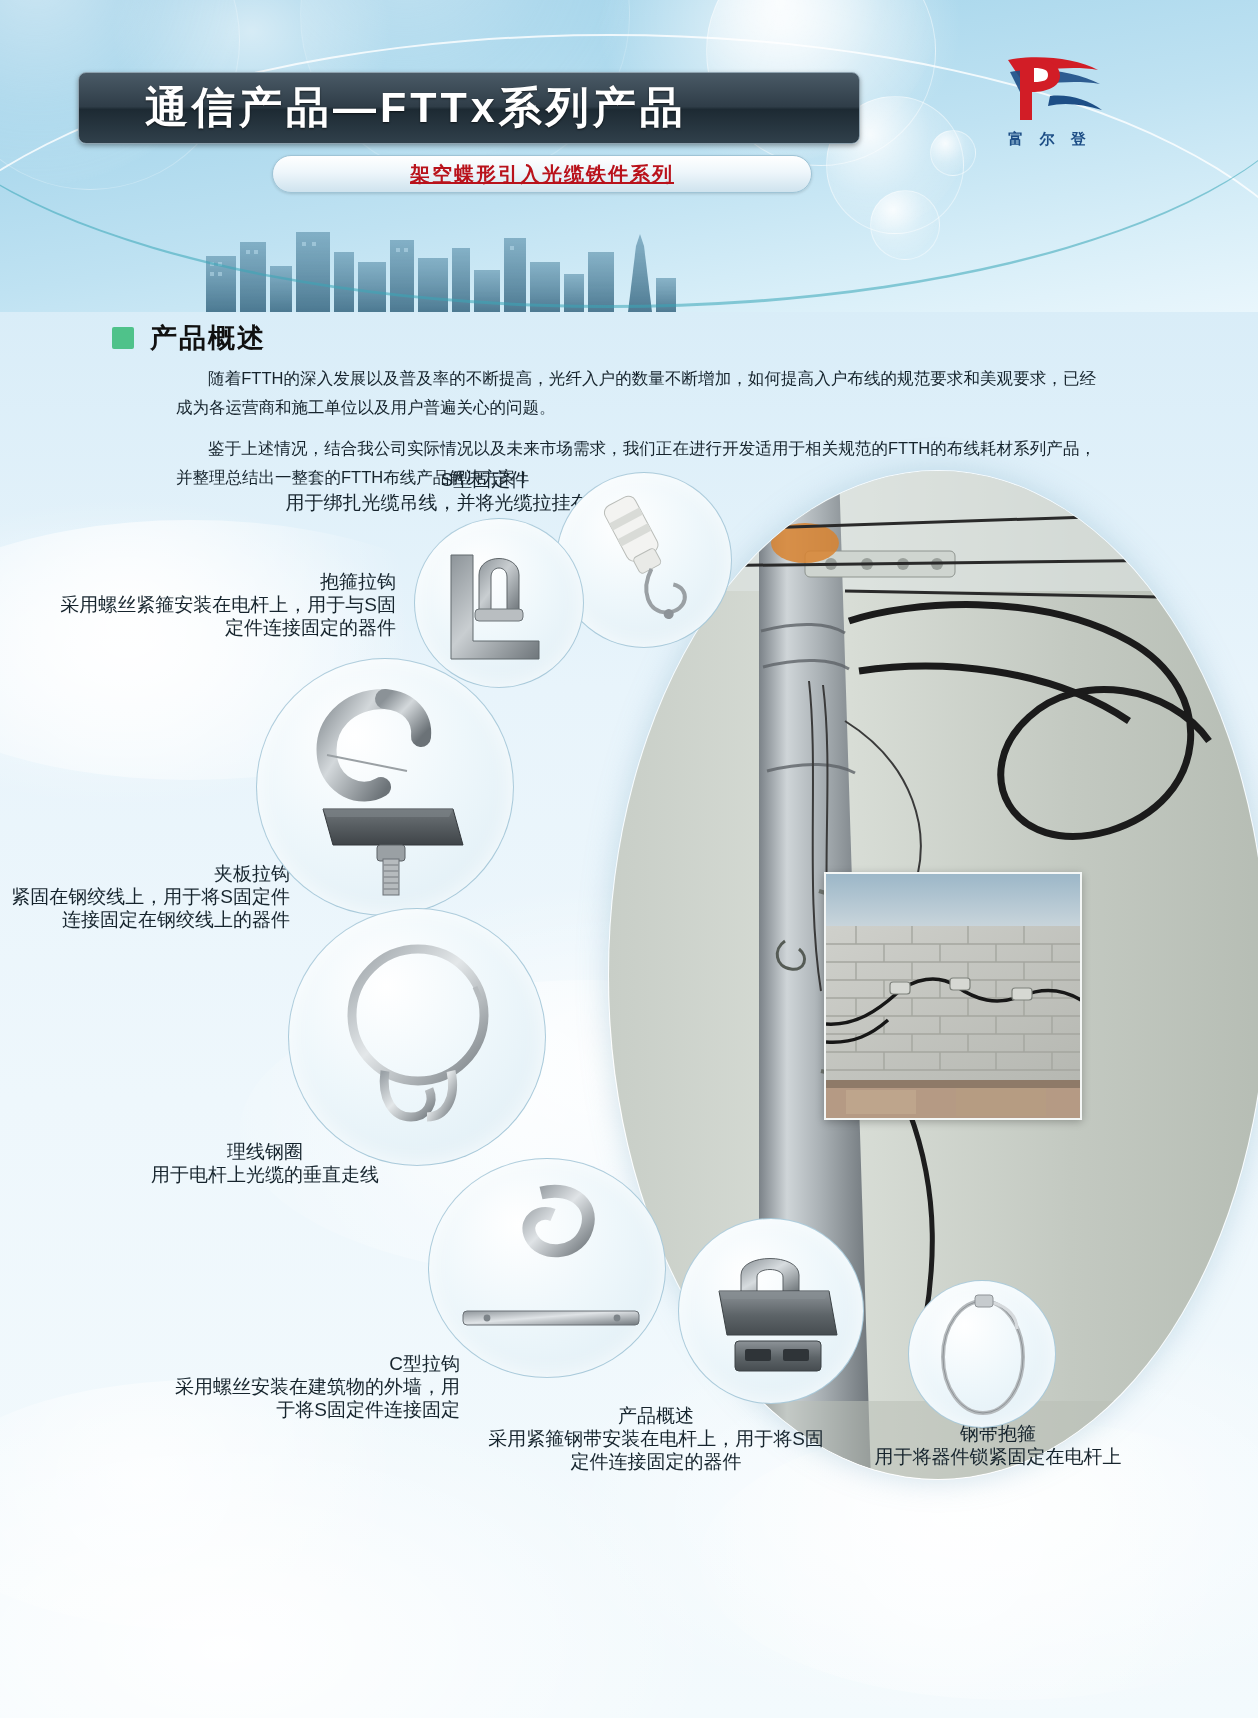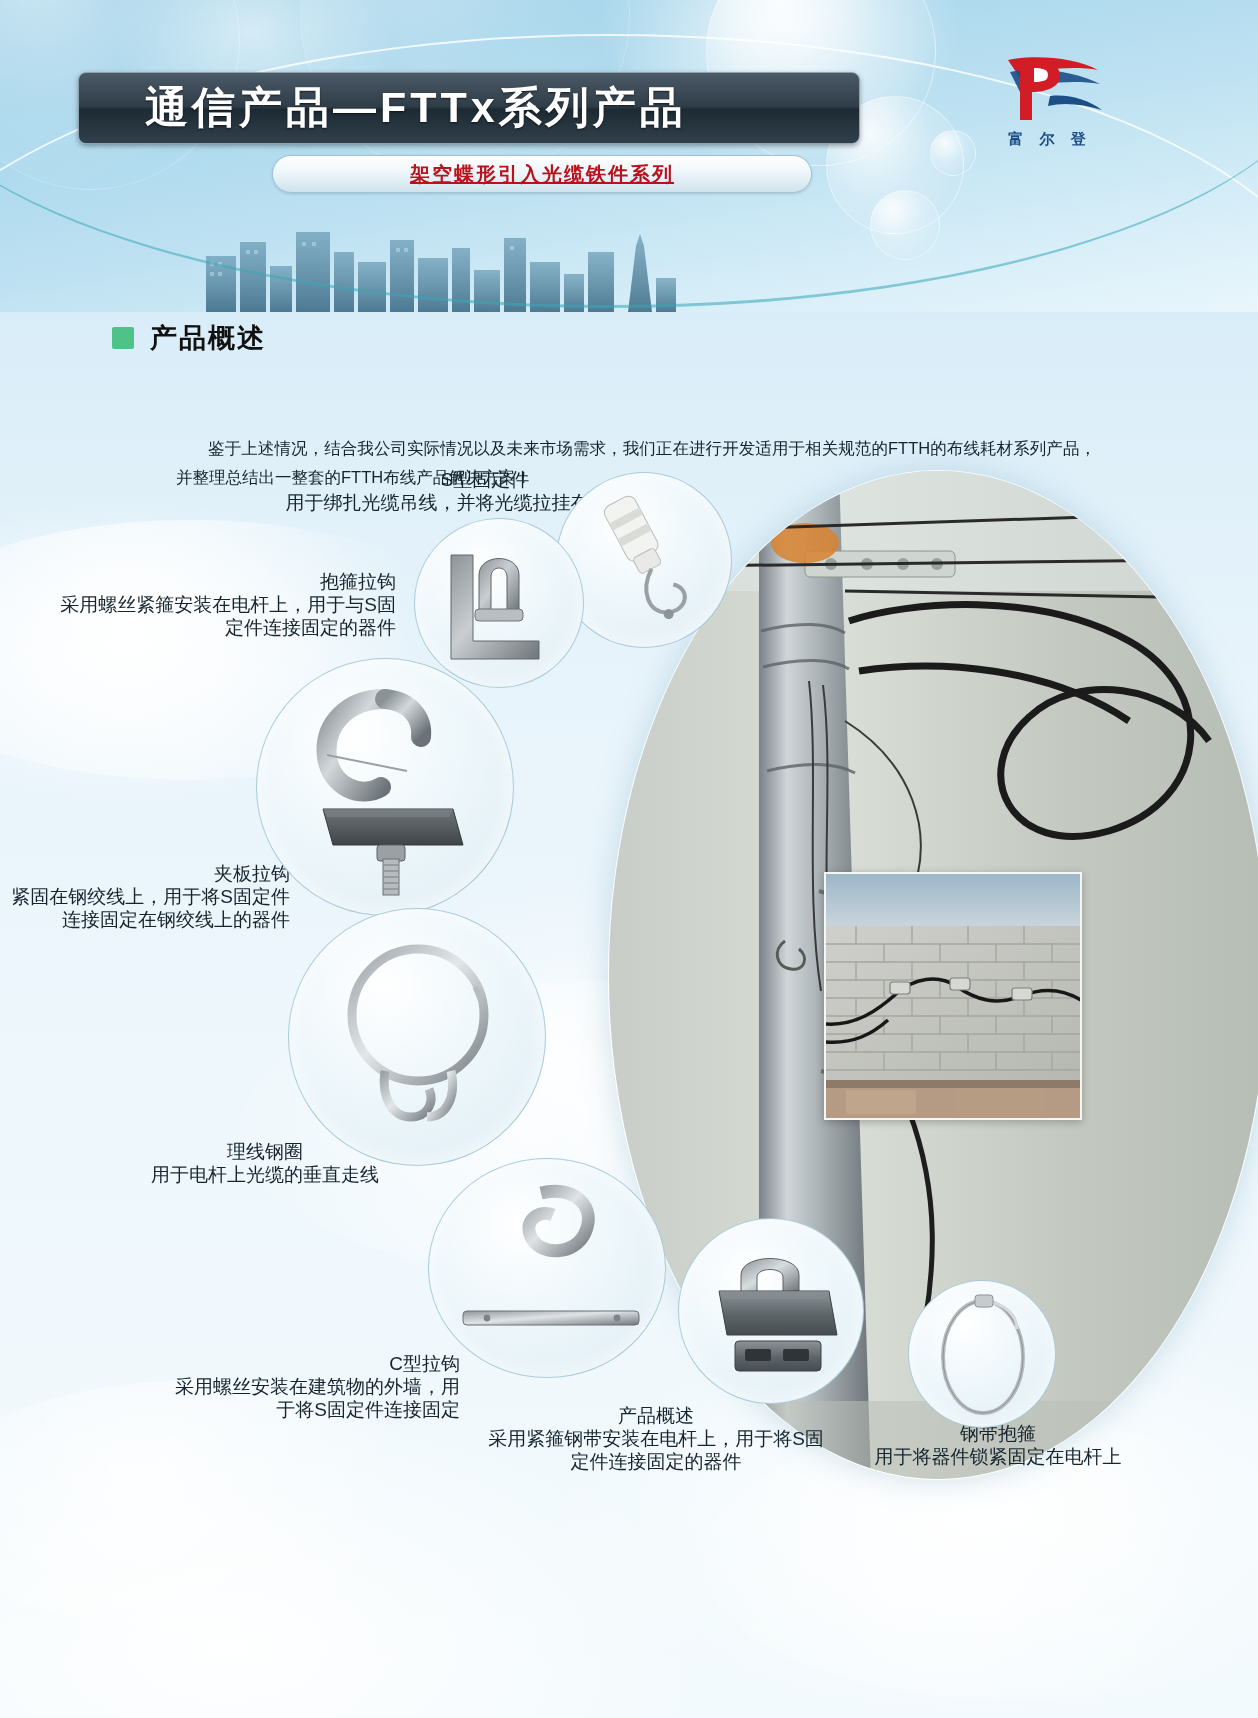--- a/index.html
+++ b/index.html
@@ -230,20 +230,23 @@
       </svg>
       <div class="logo-name nosel">富 尔 登</div>
     </div>
   </div>
 
   <div class="sec-head">
     <div class="sec-square"></div>
     <div class="sec-title nosel">产品概述</div>
   </div>
 
+  <div class="para p1">
+    <span class="indent"></span><span>随着FTTH的深入发展以及普及率的不断提高，光纤入户的数量不断增加，如何提高入户布线的规范要求和美观要求，已经成为各运营商和施工单位以及用户普遍关心的问题。</span>
+  </div>
   <div class="para p2">
     <span class="indent"></span><span>鉴于上述情况，结合我公司实际情况以及未来市场需求，我们正在进行开发适用于相关规范的FTTH的布线耗材系列产品，并整理总结出一整套的FTTH布线产品解决方案！</span>
   </div>
 
   <div class="big-circle">
     <svg width="660" height="1010" viewBox="0 0 660 1010">
       <defs>
         <linearGradient id="wallg" x1="0" y1="0" x2="1" y2="0">
           <stop offset="0%" stop-color="#c8cec7"></stop>
           <stop offset="35%" stop-color="#d9ded7"></stop>

